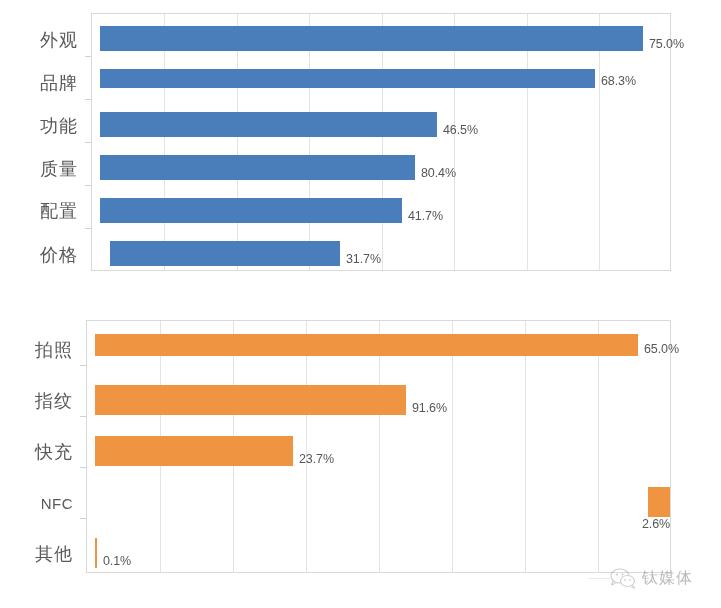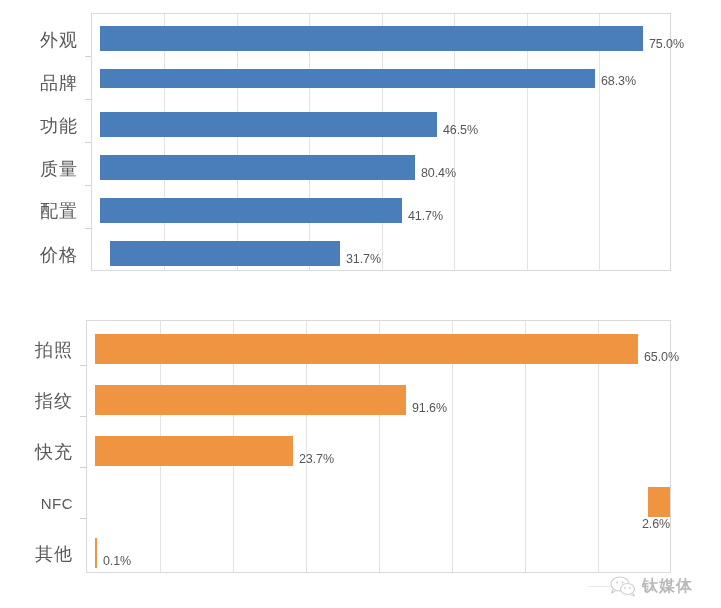--- a/index.html
+++ b/index.html
@@ -180,21 +180,21 @@
       <div class="gridline" style="left:73px;"></div>
       <div class="gridline" style="left:146px;"></div>
       <div class="gridline" style="left:219px;"></div>
       <div class="gridline" style="left:292px;"></div>
       <div class="gridline" style="left:365px;"></div>
       <div class="gridline" style="left:438px;"></div>
       <div class="gridline" style="left:511px;"></div>
     </div>
 
     <div class="rows">
-      <div class="row" style="top:13px; height:30px;">
+      <div class="row" style="top:13px; height:22px;">
         <div class="bar bar-orange" style="width:543px;"></div>
         <span class="value-label">65.0%</span>
       </div>
       <div class="row" style="top:64px; height:30px;">
         <div class="bar bar-orange" style="width:311px;"></div>
         <span class="value-label">91.6%</span>
       </div>
       <div class="row" style="top:115px; height:30px;">
         <div class="bar bar-orange" style="width:198px;"></div>
         <span class="value-label">23.7%</span>
@@ -214,21 +214,21 @@
   <div class="tick" style="left:80px; top:116px;"></div>
   <div class="tick" style="left:80px; top:167px;"></div>
   <div class="tick" style="left:80px; top:218px;"></div>
 
   <div class="cat-label cjk" style="left:0; width:73px; top:41px;">拍照</div>
   <div class="cat-label cjk" style="left:0; width:73px; top:92px;">指纹</div>
   <div class="cat-label cjk" style="left:0; width:73px; top:143px;">快充</div>
   <div class="cat-label latin" style="left:0; width:73px; top:196px;">NFC</div>
   <div class="cat-label cjk" style="left:0; width:73px; top:245px;">其他</div>
 
-  <div class="watermark" style="left:610px; top:276px;font-weight:bold;">
+  <div class="watermark" style="left:610px; top:268px;">
     <div class="wm-line" style="left:-22px; top:10px; width:22px;"></div>
     <div class="wm-icon">
       <svg viewBox="0 0 26 21" width="26" height="21" aria-hidden="true">
         <ellipse cx="10" cy="8" rx="9" ry="7" fill="none" stroke="#8d8d8d" stroke-width="1.2"></ellipse>
         <path d="M3 13 L1.5 17 L5.5 15" fill="none" stroke="#8d8d8d" stroke-width="1.2" stroke-linejoin="round"></path>
         <circle cx="7" cy="6.5" r="1.1" fill="#8d8d8d"></circle>
         <circle cx="12.5" cy="6.5" r="1.1" fill="#8d8d8d"></circle>
         <ellipse cx="17.5" cy="13" rx="7" ry="5.5" fill="#ffffff" stroke="#8d8d8d" stroke-width="1.2"></ellipse>
         <path d="M22.5 17 L24.5 20 L21 19" fill="none" stroke="#8d8d8d" stroke-width="1.2" stroke-linejoin="round"></path>
         <circle cx="15" cy="12" r="0.9" fill="#8d8d8d"></circle>

